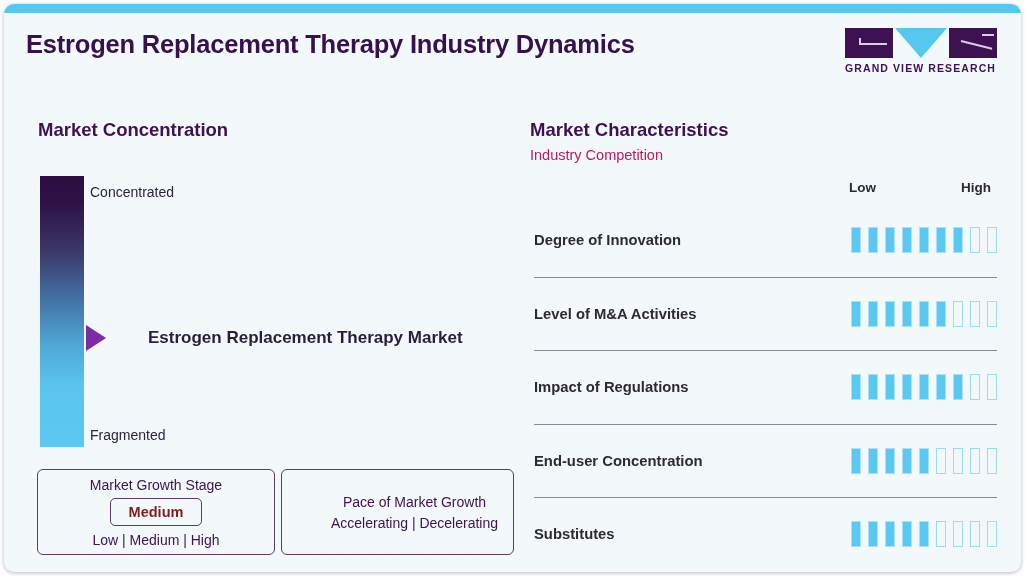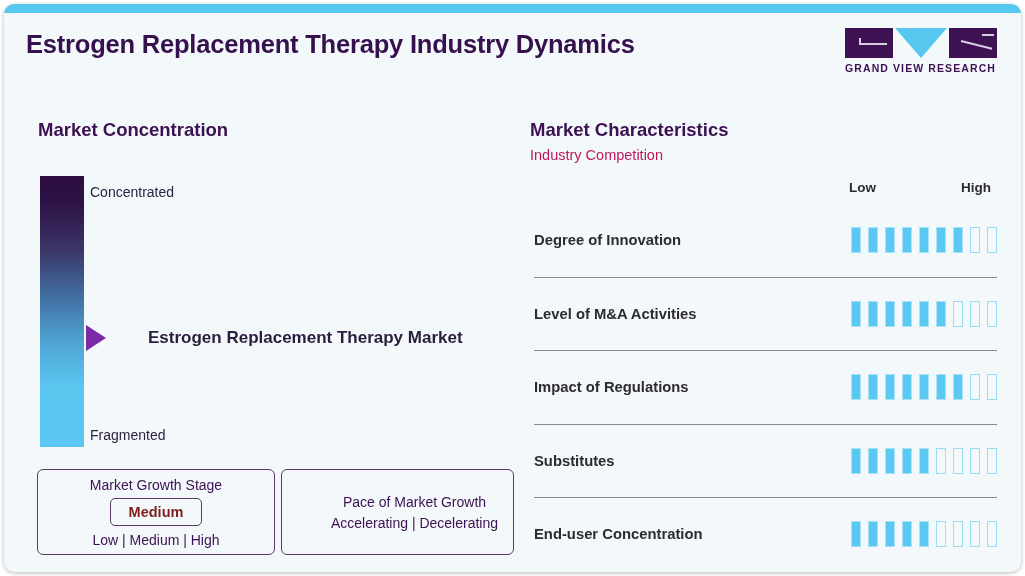--- a/index.html
+++ b/index.html
@@ -376,43 +376,43 @@
             <div class="tick filled"></div>
             <div class="tick filled"></div>
             <div class="tick filled"></div>
             <div class="tick filled"></div>
             <div class="tick filled"></div>
             <div class="tick empty"></div>
             <div class="tick empty"></div>
           </div>
         </div>
         <div class="char-row">
+          <div class="char-label">End-user Concentration</div>
+          <div class="bar-group">
+            <div class="tick filled"></div>
+            <div class="tick filled"></div>
+            <div class="tick filled"></div>
+            <div class="tick filled"></div>
+            <div class="tick filled"></div>
+            <div class="tick empty"></div>
+            <div class="tick empty"></div>
+            <div class="tick empty"></div>
+            <div class="tick empty"></div>
+          </div>
+        </div>
+        <div class="char-row">
           <div class="char-label">Substitutes</div>
           <div class="bar-group">
             <div class="tick filled"></div>
             <div class="tick filled"></div>
             <div class="tick filled"></div>
             <div class="tick filled"></div>
             <div class="tick filled"></div>
             <div class="tick empty"></div>
             <div class="tick empty"></div>
             <div class="tick empty"></div>
             <div class="tick empty"></div>
           </div>
         </div>
-        <div class="char-row">
-          <div class="char-label">End-user Concentration</div>
-          <div class="bar-group">
-            <div class="tick filled"></div>
-            <div class="tick filled"></div>
-            <div class="tick filled"></div>
-            <div class="tick filled"></div>
-            <div class="tick filled"></div>
-            <div class="tick empty"></div>
-            <div class="tick empty"></div>
-            <div class="tick empty"></div>
-            <div class="tick empty"></div>
-          </div>
-        </div>
       </div>
 
   </div>
 </div>
 
 </body></html>

